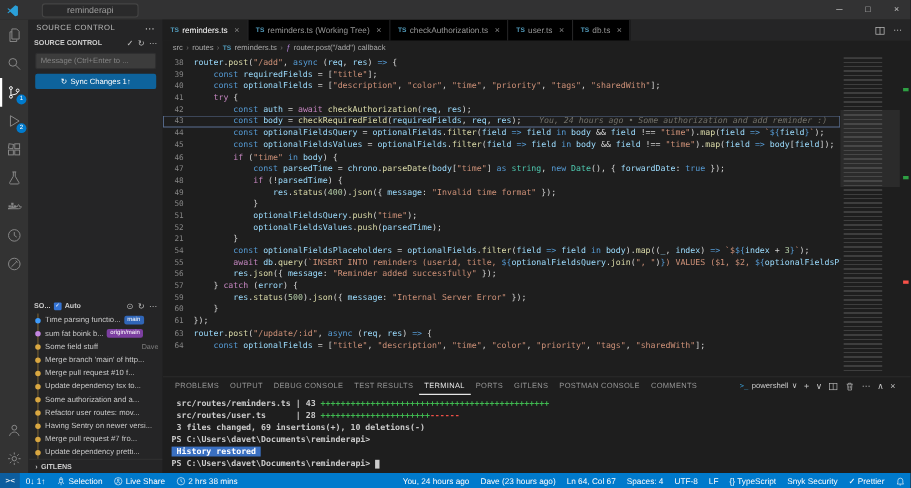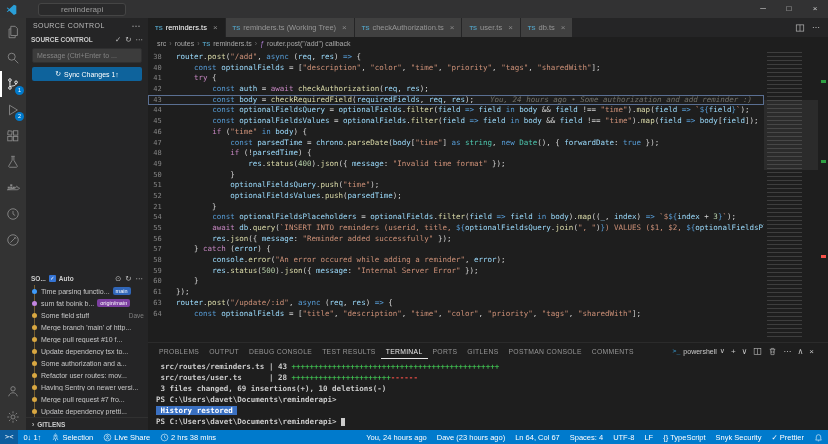--- a/index.html
+++ b/index.html
@@ -37,35 +37,35 @@
   .commit .dot{width:5px;height:5px;border-radius:50%;margin-right:4px;flex:none;position:relative;z-index:1;}
   .commit .msg{white-space:nowrap;overflow:hidden;color:#c8c8c8;font-size:7px;}
   .commit .badge{margin-left:3px;flex:none;font-size:5.5px;padding:0 3px;border-radius:2px;color:#fff;line-height:8px;}
   .badge.local{background:#3066b8;}
   .badge.remote{background:#7c3fa0;}
   .commit .author{margin-left:auto;color:#7f7f7f;font-size:6.5px;}
   .gitlens-header{height:13px;border-top:1px solid #313131;display:flex;align-items:center;gap:3px;padding:0 6px;color:#ccc;font-size:6.5px;font-weight:bold;}
   
   .main{position:absolute;top:18px;bottom:14px;left:148px;right:0;display:flex;flex-direction:column;background:#1e1e1e;}
   .tabbar{height:19px;background:#252526;display:flex;align-items:stretch;overflow:hidden;}
-  .tab{display:flex;align-items:center;gap:3px;padding:0 7px;background:#404040;border-right:1px solid #252526;color:#969696;font-size:7.5px;white-space:nowrap;}
+  .tab{display:flex;align-items:center;gap:3px;padding:0 7px;background:#000000;border-right:1px solid #252526;color:#969696;font-size:7.5px;white-space:nowrap;}
   .tab.active{background:#1e1e1e;color:#fff;}
   .ts-ico{color:#519aba;font-size:6px;font-weight:bold;}
   .tab .close{margin-left:3px;color:#8a8a8a;font-size:8px;}
   .tab-actions{margin-left:auto;display:flex;align-items:center;gap:7px;padding:0 8px;color:#c5c5c5;}
   .tab-actions svg{width:10px;height:10px;}
   .breadcrumb{height:13px;display:flex;align-items:center;gap:3px;padding:0 9px;color:#a9a9a9;font-size:7px;}
   .crumb-sep{color:#6e6e6e;}
   .crumb-fn{color:#b180d7;font-style:italic;}
   
   .editor{flex:1;position:relative;overflow:hidden;}
   .code{position:absolute;top:2px;left:0;right:64px;bottom:0;font-family:"DejaVu Sans Mono",monospace;font-size:7.5px;overflow:hidden;}
   .cl{height:10.7px;line-height:10.7px;display:flex;white-space:pre;}
   .cl.cur{box-shadow:inset 0 0 0 1px #5a6f92;}
-  .ln{width:28px;text-align:center;color:#858585;flex:none;padding-right:9px;font-size:7px;}
+  .ln{width:28px;text-align:right;color:#858585;flex:none;padding-right:9px;font-size:7px;}
   .ct{flex:1;overflow:hidden;white-space:pre;}
   .tk-k{color:#569cd6}.tk-c{color:#c586c0}.tk-s{color:#ce9178}.tk-n{color:#b5cea8}
   .tk-f{color:#dcdcaa}.tk-v{color:#9cdcfe}.tk-t{color:#4ec9b0}.tk-p{color:#d4d4d4}
   .blame{color:#72716a;font-style:italic;padding-left:16px;}
   .minimap{position:absolute;top:0;right:10px;width:54px;bottom:0;}
   .minimap::before{content:"";position:absolute;inset:2px 16px 4px 3px;
      background:repeating-linear-gradient(180deg,rgba(190,190,190,.20) 0 1.3px,transparent 1.3px 4px);}
   .mm-slider{position:absolute;left:0;right:0;top:50px;height:70px;background:rgba(130,130,130,.14);}
   .overview{position:absolute;top:0;right:0;width:10px;bottom:0;}
   .ov-mark{position:absolute;right:2px;width:5px;height:3px;}
@@ -311,39 +311,39 @@
         <span class="crumb-sep">›</span>
         <span class="ts-ico">TS</span>
         <span>reminders.ts</span>
         <span class="crumb-sep">›</span>
         <span class="crumb-fn">ƒ</span>
         <span>router.post("/add") callback</span>
       </div>
     <div class="editor">
       <div class="code" id="code">
           <div class="cl"><span class="ln">38</span><span class="ct"><span class="tk-v">router</span><span class="tk-p">.</span><span class="tk-f">post</span><span class="tk-p">(</span><span class="tk-s">"/add"</span><span class="tk-p">, </span><span class="tk-k">async</span><span class="tk-p"> (</span><span class="tk-v">req</span><span class="tk-p">, </span><span class="tk-v">res</span><span class="tk-p">) </span><span class="tk-k">=&gt;</span><span class="tk-p"> {</span></span></div>
+          <div class="cl"><span class="ln">39</span><span class="ct"><span class="tk-p">    </span><span class="tk-k">const</span><span class="tk-p"> </span><span class="tk-v">requiredFields</span><span class="tk-p"> = [</span><span class="tk-s">"title"</span><span class="tk-p">];</span></span></div>
           <div class="cl"><span class="ln">40</span><span class="ct"><span class="tk-p">    </span><span class="tk-k">const</span><span class="tk-p"> </span><span class="tk-v">optionalFields</span><span class="tk-p"> = [</span><span class="tk-s">"description"</span><span class="tk-p">, </span><span class="tk-s">"color"</span><span class="tk-p">, </span><span class="tk-s">"time"</span><span class="tk-p">, </span><span class="tk-s">"priority"</span><span class="tk-p">, </span><span class="tk-s">"tags"</span><span class="tk-p">, </span><span class="tk-s">"sharedWith"</span><span class="tk-p">];</span></span></div>
           <div class="cl"><span class="ln">41</span><span class="ct"><span class="tk-p">    </span><span class="tk-c">try</span><span class="tk-p"> {</span></span></div>
           <div class="cl"><span class="ln">42</span><span class="ct"><span class="tk-p">        </span><span class="tk-k">const</span><span class="tk-p"> </span><span class="tk-v">auth</span><span class="tk-p"> = </span><span class="tk-c">await</span><span class="tk-p"> </span><span class="tk-f">checkAuthorization</span><span class="tk-p">(</span><span class="tk-v">req</span><span class="tk-p">, </span><span class="tk-v">res</span><span class="tk-p">);</span></span></div>
           <div class="cl cur"><span class="ln">43</span><span class="ct"><span class="tk-p">        </span><span class="tk-k">const</span><span class="tk-p"> </span><span class="tk-v">body</span><span class="tk-p"> = </span><span class="tk-f">checkRequiredField</span><span class="tk-p">(</span><span class="tk-v">requiredFields</span><span class="tk-p">, </span><span class="tk-v">req</span><span class="tk-p">, </span><span class="tk-v">res</span><span class="tk-p">);</span><span class="blame">You, 24 hours ago • Some authorization and add reminder :)</span></span></div>
           <div class="cl"><span class="ln">44</span><span class="ct"><span class="tk-p">        </span><span class="tk-k">const</span><span class="tk-p"> </span><span class="tk-v">optionalFieldsQuery</span><span class="tk-p"> = </span><span class="tk-v">optionalFields</span><span class="tk-p">.</span><span class="tk-f">filter</span><span class="tk-p">(</span><span class="tk-v">field</span><span class="tk-p"> </span><span class="tk-k">=&gt;</span><span class="tk-p"> </span><span class="tk-v">field</span><span class="tk-p"> </span><span class="tk-k">in</span><span class="tk-p"> </span><span class="tk-v">body</span><span class="tk-p"> &amp;&amp; </span><span class="tk-v">field</span><span class="tk-p"> !== </span><span class="tk-s">"time"</span><span class="tk-p">).</span><span class="tk-f">map</span><span class="tk-p">(</span><span class="tk-v">field</span><span class="tk-p"> </span><span class="tk-k">=&gt;</span><span class="tk-p"> </span><span class="tk-s">`</span><span class="tk-k">${</span><span class="tk-v">field</span><span class="tk-k">}</span><span class="tk-s">`</span><span class="tk-p">);</span></span></div>
           <div class="cl"><span class="ln">45</span><span class="ct"><span class="tk-p">        </span><span class="tk-k">const</span><span class="tk-p"> </span><span class="tk-v">optionalFieldsValues</span><span class="tk-p"> = </span><span class="tk-v">optionalFields</span><span class="tk-p">.</span><span class="tk-f">filter</span><span class="tk-p">(</span><span class="tk-v">field</span><span class="tk-p"> </span><span class="tk-k">=&gt;</span><span class="tk-p"> </span><span class="tk-v">field</span><span class="tk-p"> </span><span class="tk-k">in</span><span class="tk-p"> </span><span class="tk-v">body</span><span class="tk-p"> &amp;&amp; </span><span class="tk-v">field</span><span class="tk-p"> !== </span><span class="tk-s">"time"</span><span class="tk-p">).</span><span class="tk-f">map</span><span class="tk-p">(</span><span class="tk-v">field</span><span class="tk-p"> </span><span class="tk-k">=&gt;</span><span class="tk-p"> </span><span class="tk-v">body</span><span class="tk-p">[</span><span class="tk-v">field</span><span class="tk-p">]);</span></span></div>
           <div class="cl"><span class="ln">46</span><span class="ct"><span class="tk-p">        </span><span class="tk-c">if</span><span class="tk-p"> (</span><span class="tk-s">"time"</span><span class="tk-p"> </span><span class="tk-k">in</span><span class="tk-p"> </span><span class="tk-v">body</span><span class="tk-p">) {</span></span></div>
           <div class="cl"><span class="ln">47</span><span class="ct"><span class="tk-p">            </span><span class="tk-k">const</span><span class="tk-p"> </span><span class="tk-v">parsedTime</span><span class="tk-p"> = </span><span class="tk-v">chrono</span><span class="tk-p">.</span><span class="tk-f">parseDate</span><span class="tk-p">(</span><span class="tk-v">body</span><span class="tk-p">[</span><span class="tk-s">"time"</span><span class="tk-p">] </span><span class="tk-k">as</span><span class="tk-p"> </span><span class="tk-t">string</span><span class="tk-p">, </span><span class="tk-k">new</span><span class="tk-p"> </span><span class="tk-t">Date</span><span class="tk-p">(), { </span><span class="tk-v">forwardDate</span><span class="tk-p">: </span><span class="tk-k">true</span><span class="tk-p"> });</span></span></div>
           <div class="cl"><span class="ln">48</span><span class="ct"><span class="tk-p">            </span><span class="tk-c">if</span><span class="tk-p"> (!</span><span class="tk-v">parsedTime</span><span class="tk-p">) {</span></span></div>
           <div class="cl"><span class="ln">49</span><span class="ct"><span class="tk-p">                </span><span class="tk-v">res</span><span class="tk-p">.</span><span class="tk-f">status</span><span class="tk-p">(</span><span class="tk-n">400</span><span class="tk-p">).</span><span class="tk-f">json</span><span class="tk-p">({ </span><span class="tk-v">message</span><span class="tk-p">: </span><span class="tk-s">"Invalid time format"</span><span class="tk-p"> });</span></span></div>
           <div class="cl"><span class="ln">50</span><span class="ct"><span class="tk-p">            }</span></span></div>
           <div class="cl"><span class="ln">51</span><span class="ct"><span class="tk-p">            </span><span class="tk-v">optionalFieldsQuery</span><span class="tk-p">.</span><span class="tk-f">push</span><span class="tk-p">(</span><span class="tk-s">"time"</span><span class="tk-p">);</span></span></div>
           <div class="cl"><span class="ln">52</span><span class="ct"><span class="tk-p">            </span><span class="tk-v">optionalFieldsValues</span><span class="tk-p">.</span><span class="tk-f">push</span><span class="tk-p">(</span><span class="tk-v">parsedTime</span><span class="tk-p">);</span></span></div>
           <div class="cl"><span class="ln">21</span><span class="ct"><span class="tk-p">        }</span></span></div>
           <div class="cl"><span class="ln">54</span><span class="ct"><span class="tk-p">        </span><span class="tk-k">const</span><span class="tk-p"> </span><span class="tk-v">optionalFieldsPlaceholders</span><span class="tk-p"> = </span><span class="tk-v">optionalFields</span><span class="tk-p">.</span><span class="tk-f">filter</span><span class="tk-p">(</span><span class="tk-v">field</span><span class="tk-p"> </span><span class="tk-k">=&gt;</span><span class="tk-p"> </span><span class="tk-v">field</span><span class="tk-p"> </span><span class="tk-k">in</span><span class="tk-p"> </span><span class="tk-v">body</span><span class="tk-p">).</span><span class="tk-f">map</span><span class="tk-p">((</span><span class="tk-v">_</span><span class="tk-p">, </span><span class="tk-v">index</span><span class="tk-p">) </span><span class="tk-k">=&gt;</span><span class="tk-p"> </span><span class="tk-s">`$</span><span class="tk-k">${</span><span class="tk-v">index</span><span class="tk-p"> + </span><span class="tk-n">3</span><span class="tk-k">}</span><span class="tk-s">`</span><span class="tk-p">);</span></span></div>
           <div class="cl"><span class="ln">55</span><span class="ct"><span class="tk-p">        </span><span class="tk-c">await</span><span class="tk-p"> </span><span class="tk-v">db</span><span class="tk-p">.</span><span class="tk-f">query</span><span class="tk-p">(</span><span class="tk-s">`INSERT INTO reminders (userid, title, </span><span class="tk-k">${</span><span class="tk-v">optionalFieldsQuery</span><span class="tk-p">.</span><span class="tk-f">join</span><span class="tk-p">(</span><span class="tk-s">", "</span><span class="tk-p">)</span><span class="tk-k">}</span><span class="tk-s">) VALUES ($1, $2, </span><span class="tk-k">${</span><span class="tk-v">optionalFieldsPlaceholders</span></span></div>
           <div class="cl"><span class="ln">56</span><span class="ct"><span class="tk-p">        </span><span class="tk-v">res</span><span class="tk-p">.</span><span class="tk-f">json</span><span class="tk-p">({ </span><span class="tk-v">message</span><span class="tk-p">: </span><span class="tk-s">"Reminder added successfully"</span><span class="tk-p"> });</span></span></div>
           <div class="cl"><span class="ln">57</span><span class="ct"><span class="tk-p">    } </span><span class="tk-c">catch</span><span class="tk-p"> (</span><span class="tk-v">error</span><span class="tk-p">) {</span></span></div>
-          <div class="cl"><span class="ln">58</span><span class="ct"><span class="tk-p">        </span><span class="tk-v">console</span><span class="tk-p">.</span><span class="tk-f">error</span><span class="tk-p">(</span><span class="tk-s">"An error occured while adding a reminder"</span><span class="tk-p">, </span><span class="tk-v">error</span><span class="tk-p">);</span></span></div>
           <div class="cl"><span class="ln">59</span><span class="ct"><span class="tk-p">        </span><span class="tk-v">res</span><span class="tk-p">.</span><span class="tk-f">status</span><span class="tk-p">(</span><span class="tk-n">500</span><span class="tk-p">).</span><span class="tk-f">json</span><span class="tk-p">({ </span><span class="tk-v">message</span><span class="tk-p">: </span><span class="tk-s">"Internal Server Error"</span><span class="tk-p"> });</span></span></div>
           <div class="cl"><span class="ln">60</span><span class="ct"><span class="tk-p">    }</span></span></div>
           <div class="cl"><span class="ln">61</span><span class="ct"><span class="tk-p">});</span></span></div>
           <div class="cl"><span class="ln">63</span><span class="ct"><span class="tk-v">router</span><span class="tk-p">.</span><span class="tk-f">post</span><span class="tk-p">(</span><span class="tk-s">"/update/:id"</span><span class="tk-p">, </span><span class="tk-k">async</span><span class="tk-p"> (</span><span class="tk-v">req</span><span class="tk-p">, </span><span class="tk-v">res</span><span class="tk-p">) </span><span class="tk-k">=&gt;</span><span class="tk-p"> {</span></span></div>
           <div class="cl"><span class="ln">64</span><span class="ct"><span class="tk-p">    </span><span class="tk-k">const</span><span class="tk-p"> </span><span class="tk-v">optionalFields</span><span class="tk-p"> = [</span><span class="tk-s">"title"</span><span class="tk-p">, </span><span class="tk-s">"description"</span><span class="tk-p">, </span><span class="tk-s">"time"</span><span class="tk-p">, </span><span class="tk-s">"color"</span><span class="tk-p">, </span><span class="tk-s">"priority"</span><span class="tk-p">, </span><span class="tk-s">"tags"</span><span class="tk-p">, </span><span class="tk-s">"sharedWith"</span><span class="tk-p">];</span></span></div>
         </div>
       <div class="minimap">
         <div class="mm-slider"></div>
       </div>
       <div class="overview">

